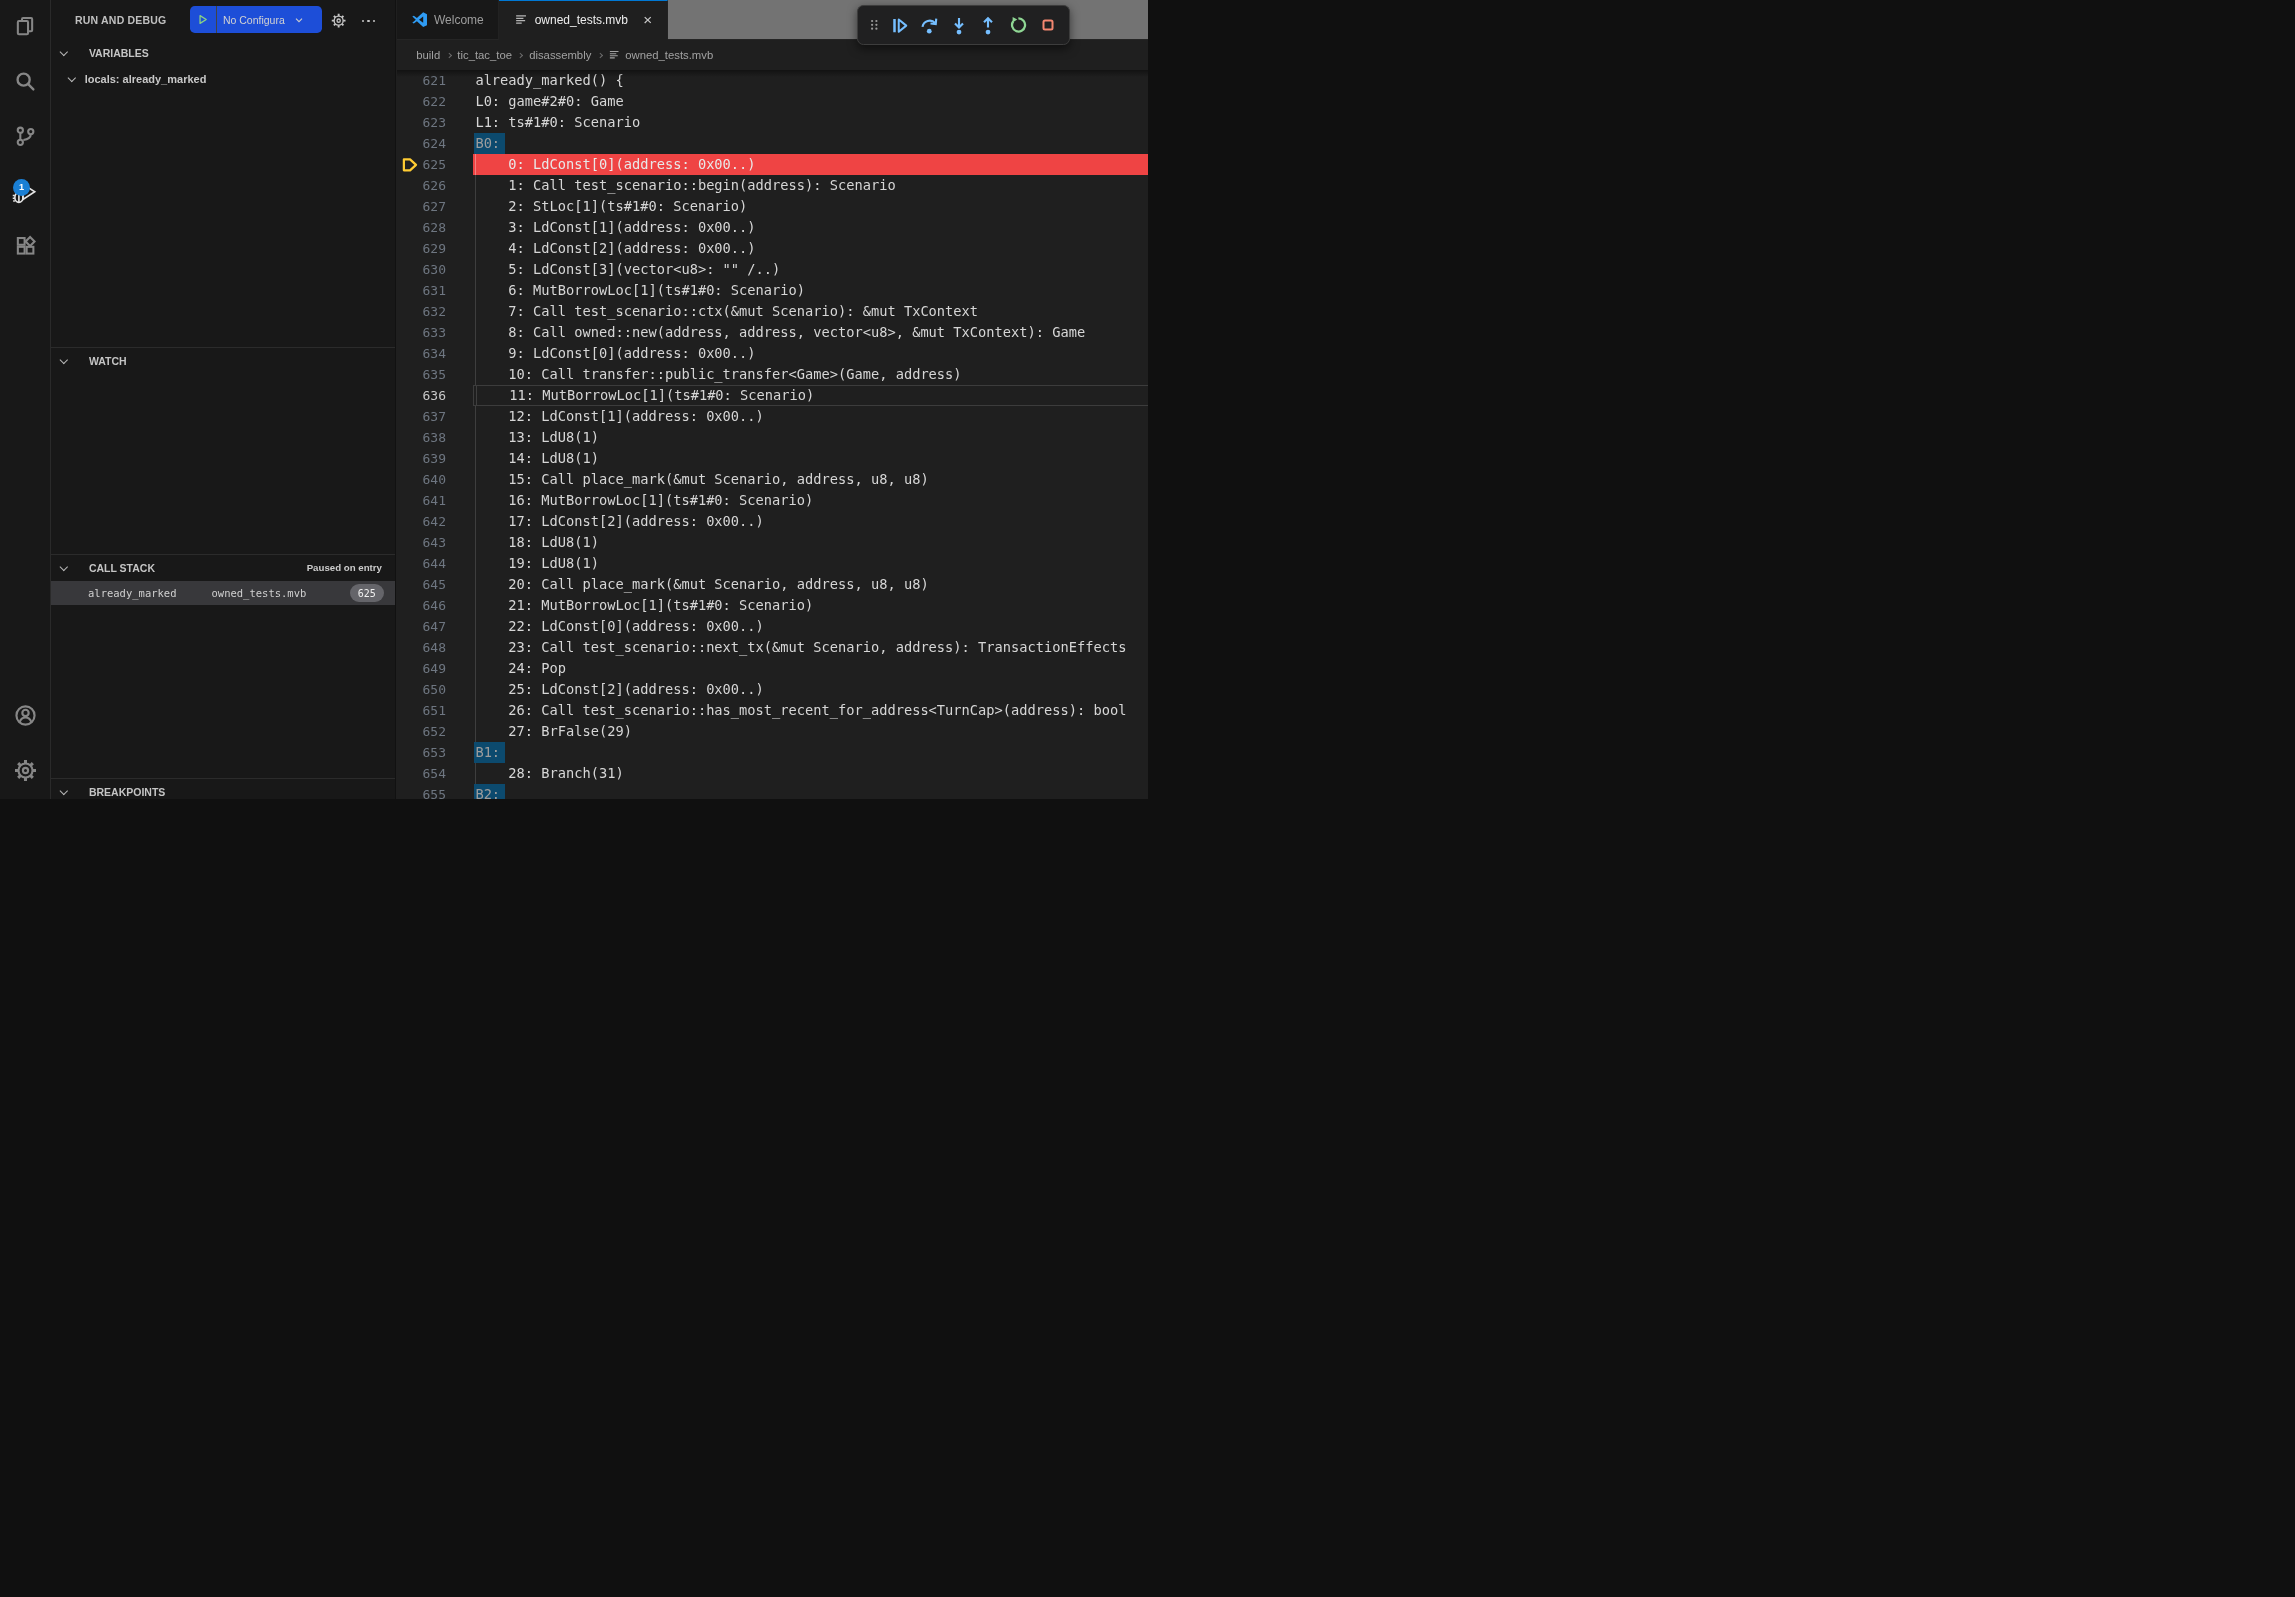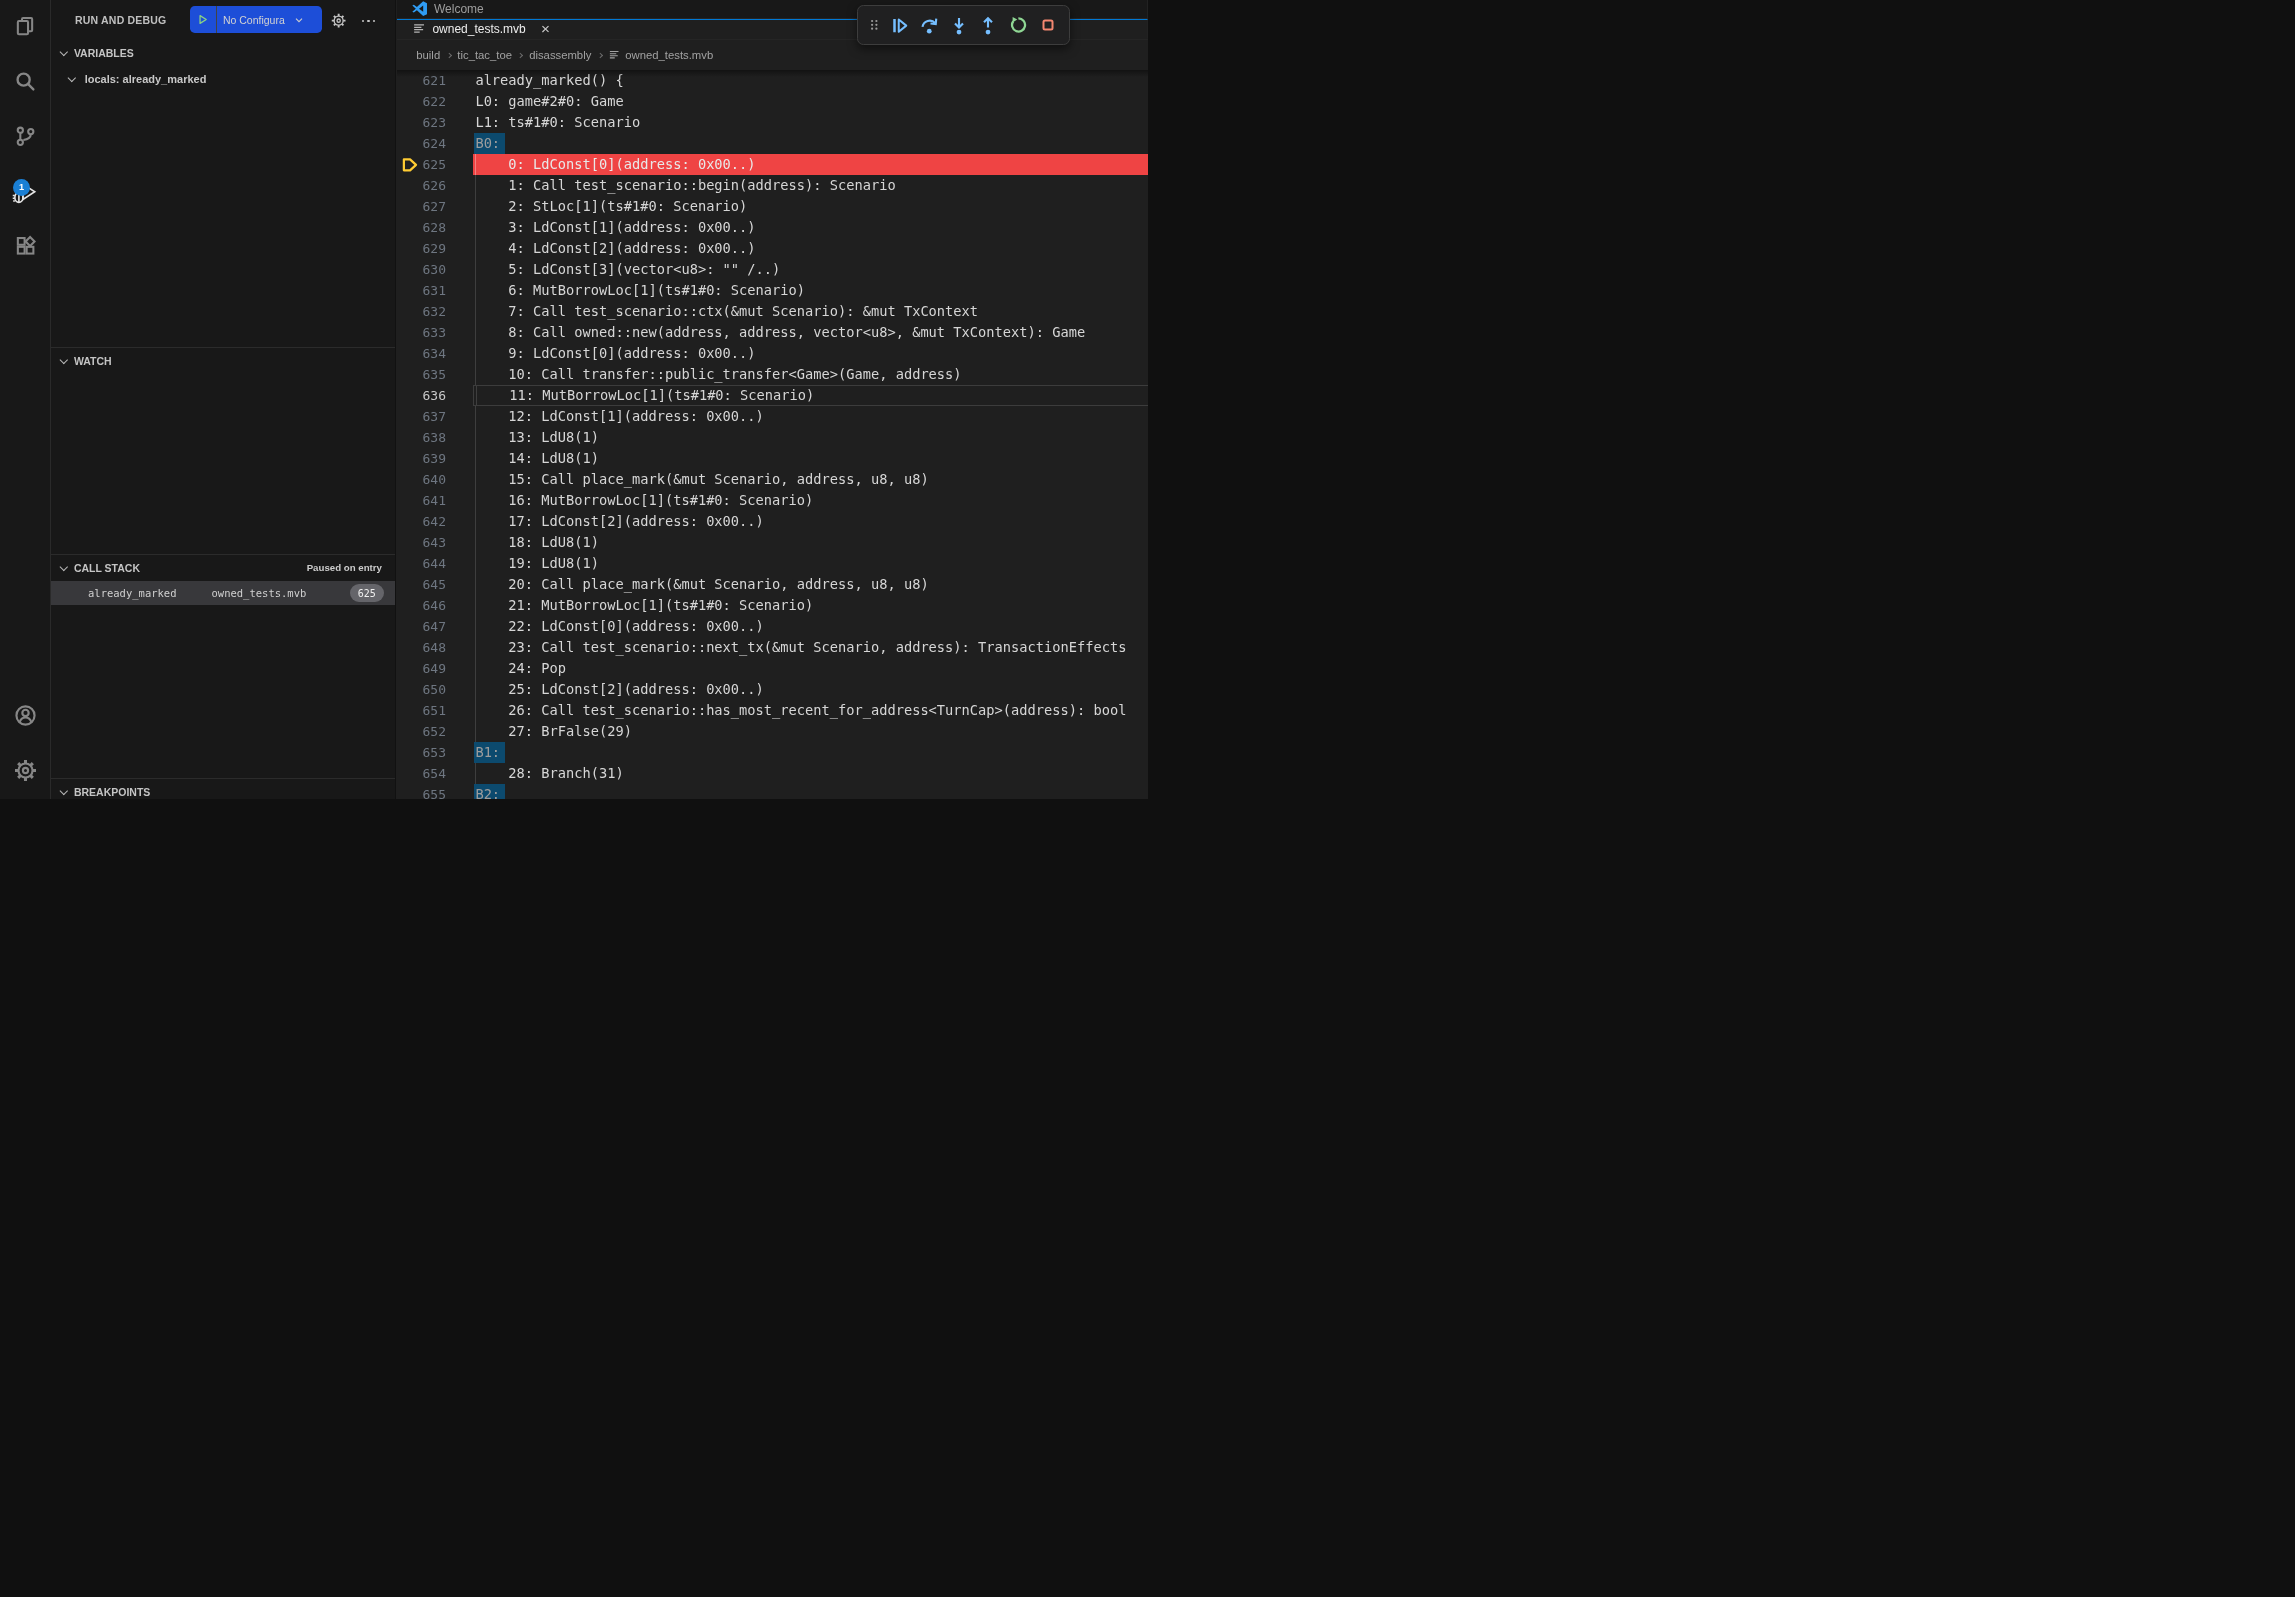--- a/index.html
+++ b/index.html
@@ -24,39 +24,39 @@
   .side-title{position:absolute;left:24px;top:0;height:40px;display:flex;align-items:center;
               font-size:10.5px;font-weight:bold;color:#c0c0c0;letter-spacing:0.2px;}
   .cfg-dd{position:absolute;left:139px;top:6.4px;width:132px;height:27px;background:#1d4ed8;border-radius:4.8px;
           display:flex;align-items:center;cursor:pointer;overflow:hidden;}
   .cfg-play{width:26.5px;height:100%;display:flex;align-items:center;justify-content:center;border-right:0.8px solid #434343;}
   .cfg-label{width:76px;padding-left:6.4px;font-size:10.5px;color:#d2d2d2;white-space:nowrap;overflow:hidden;}
   .icon-btn{position:absolute;top:10.5px;width:21px;height:21px;display:flex;align-items:center;justify-content:center;cursor:pointer;}
   .dots{display:flex;gap:2.8px;align-items:center;}
   .dots i{width:2.8px;height:2.8px;border-radius:50%;background:#c5c5c5;}
 
-  .section-hdr{position:absolute;left:0;right:0;height:26.5px;display:flex;align-items:center;gap:6px;
+  .section-hdr{position:absolute;left:0;right:0;height:26.5px;display:flex;align-items:center;gap:21px;
                padding-left:10.5px;font-size:10.5px;font-weight:bold;color:#c5c5c5;border-top:0.8px solid #2b2b2b;cursor:pointer;}
   .section-hdr.no-border{border-top:none;}
   .chev{width:6.4px;height:6.4px;border-left:1.2px solid #b9b9b9;border-bottom:1.2px solid #b9b9b9;
         display:inline-block;flex:none;}
   .chev.down{transform:rotate(-45deg) translateY(-1.6px);}
   .chev.right-sep{width:4.4px;height:4.4px;border-color:#6d6d6d;transform:rotate(-135deg);}
   .tree-row{position:absolute;left:0;right:0;height:22.5px;display:flex;align-items:center;gap:8px;
             padding-left:19.3px;font-size:11px;font-weight:bold;color:#c8c8c8;cursor:pointer;}
   .paused-badge{position:absolute;right:13px;font-size:9.7px;font-weight:bold;color:#cccccc;}
   .cs-row{position:absolute;left:0;right:0;height:24px;background:#38383b;display:flex;align-items:center;
           padding-left:37px;cursor:pointer;font-family:"DejaVu Sans Mono",monospace;font-size:10.5px;color:#d0d0d0;}
   .cs-file{margin-left:35px;}
   .cs-badge{position:absolute;right:11.3px;background:#65656a;border-radius:10.5px;padding:3.2px 8px;
             font-size:10px;color:#f0f0f0;}
 
   
   .editor{position:absolute;left:397px;top:0;right:0;height:100%;background:#1f1f1f;}
-  .tab-bar{position:absolute;left:0;top:0;right:0;height:40px;background:#737373;display:flex;flex-direction:column;}
+  .tab-bar{position:absolute;left:0;top:0;right:0;height:40px;background:#737373;display:flex;}
   .tab{display:flex;align-items:center;padding:0 14.5px;gap:7.2px;font-size:12px;height:100%;
        border-right:0.8px solid #222;cursor:pointer;border-bottom:0.8px solid #252525;}
   .tab.inactive{color:#9d9d9d;background:#181818;}
   .tab.active{color:#ededed;background:#1f1f1f;border-top:1.6px solid #0078d4;border-bottom:0.8px solid #1f1f1f;}
   .tab-fill{flex:1;border-bottom:0.8px solid #252525;}
   .tab-close{font-size:15.3px;color:#c9c9c9;margin-left:8px;line-height:1;cursor:pointer;}
   .breadcrumbs{position:absolute;left:0;top:40px;right:0;height:30px;display:flex;align-items:center;
                gap:6.4px;padding-left:19.3px;font-size:11.3px;color:#a2a2a2;background:#1f1f1f;}
   .crumb{cursor:pointer;display:flex;align-items:center;gap:4.8px;}
   .scroll-shadow{position:absolute;left:0;top:70px;right:0;height:7.2px;z-index:6;pointer-events:none;

